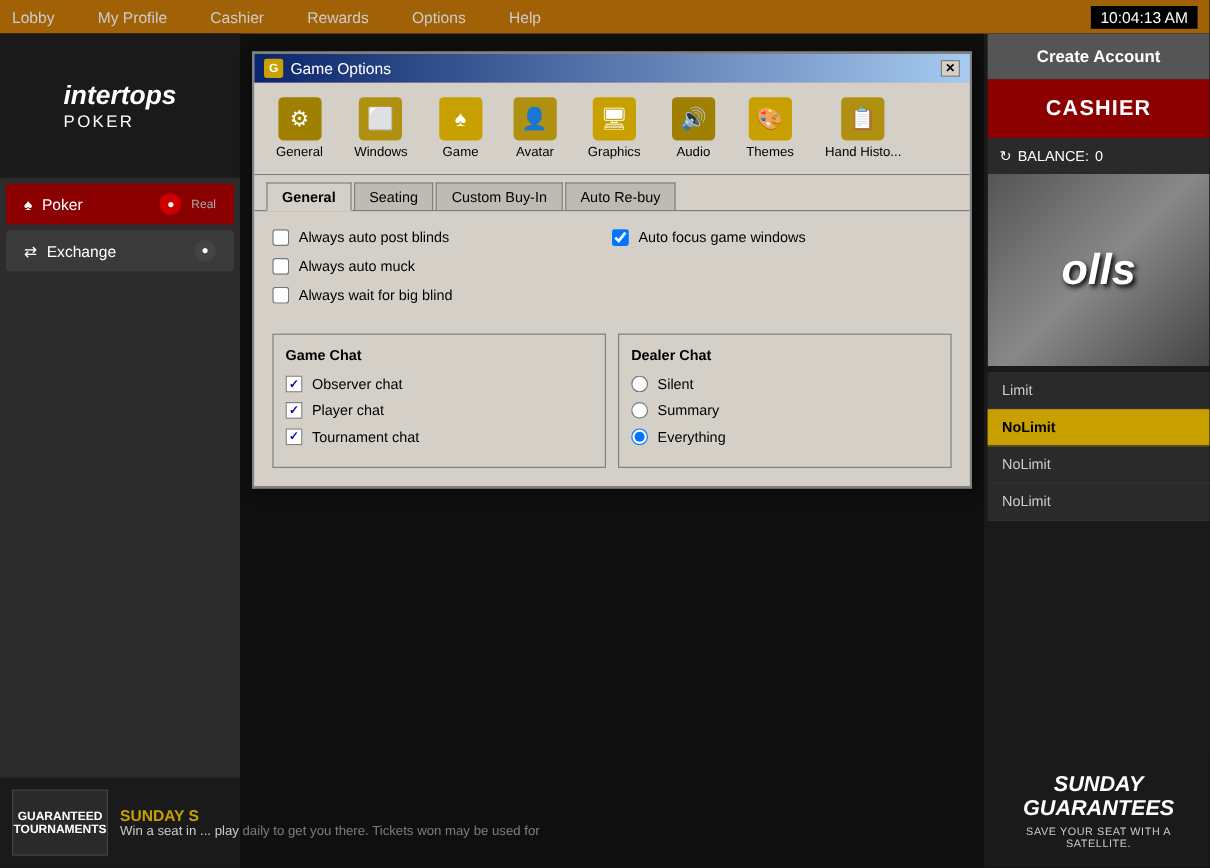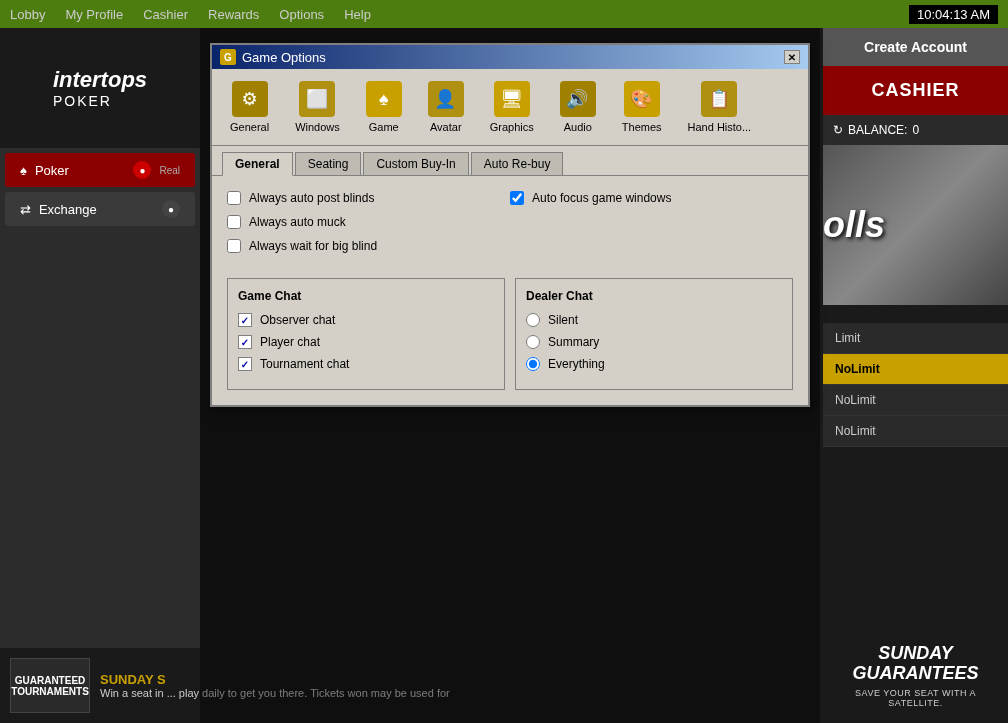--- a/index.html
+++ b/index.html
@@ -1,25 +1,25 @@
 <!DOCTYPE html>
 <html><head>
   <meta charset="utf-8">
   <style>
     * { margin: 0; padding: 0; box-sizing: border-box; }
     body { width: 1008px; height: 723px; overflow: hidden; font-family: Arial, sans-serif; background: #1a1a1a; position: relative; }
 
     
     .menu-bar {
-      background: #4d7c0f;
+      background: #a16207;
       height: 28px;
       display: flex;
       align-items: center;
       padding: 0 10px;
-      gap: 20px;
+      gap: 36px;
     }
     .menu-item {
       color: #ccc;
       font-size: 13px;
       cursor: pointer;
     }
     .clock {
       margin-left: auto;
       color: #fff;
       font-size: 13px;
@@ -101,21 +101,21 @@
       background: linear-gradient(135deg, #3a3a3a 0%, #5a5a5a 100%);
       height: 160px;
       display: flex;
       align-items: center;
       justify-content: center;
       overflow: hidden;
       position: relative;
     }
     .limit-list {
       background: #2a2a2a;
-      margin-top: 18px;
+      margin-top: 5px;
     }
     .limit-item {
       padding: 8px 12px;
       color: #ccc;
       font-size: 12px;
       border-bottom: 1px solid #333;
       cursor: pointer;
     }
     .limit-item.active {
       background: #c8a000;
@@ -405,21 +405,21 @@
   <div style="display:flex;">
     <div style="background:#555;color:#fff;text-align:center;padding:10px;font-size:14px;font-weight:bold;cursor:pointer;width:100%;line-height:1.3;">Create Account</div>
   </div>
   <div class="cashier-btn">CASHIER</div>
   <div class="balance-bar">
     <span style="cursor:pointer;">↻</span>
     <span>BALANCE:</span>
     <span>0</span>
   </div>
   <div class="promo-image">
-    <div style="width:100%;height:100%;background:linear-gradient(135deg,#555 0%,#888 50%,#444 100%);display:flex;align-items:center;justify-content:flex-start;">
+    <div style="width:100%;height:100%;background:linear-gradient(135deg,#555 0%,#888 50%,#444 100%);display:flex;align-items:center;justify-content:center;">
       <div style="color:#fff;font-size:36px;font-weight:bold;font-style:italic;text-shadow:2px 2px 4px #000;">olls</div>
     </div>
   </div>
   <div class="limit-list">
     <div class="limit-item">Limit</div>
     <div class="limit-item active">NoLimit</div>
     <div class="limit-item">NoLimit</div>
     <div class="limit-item">NoLimit</div>
   </div>
   <div class="sunday-banner">

